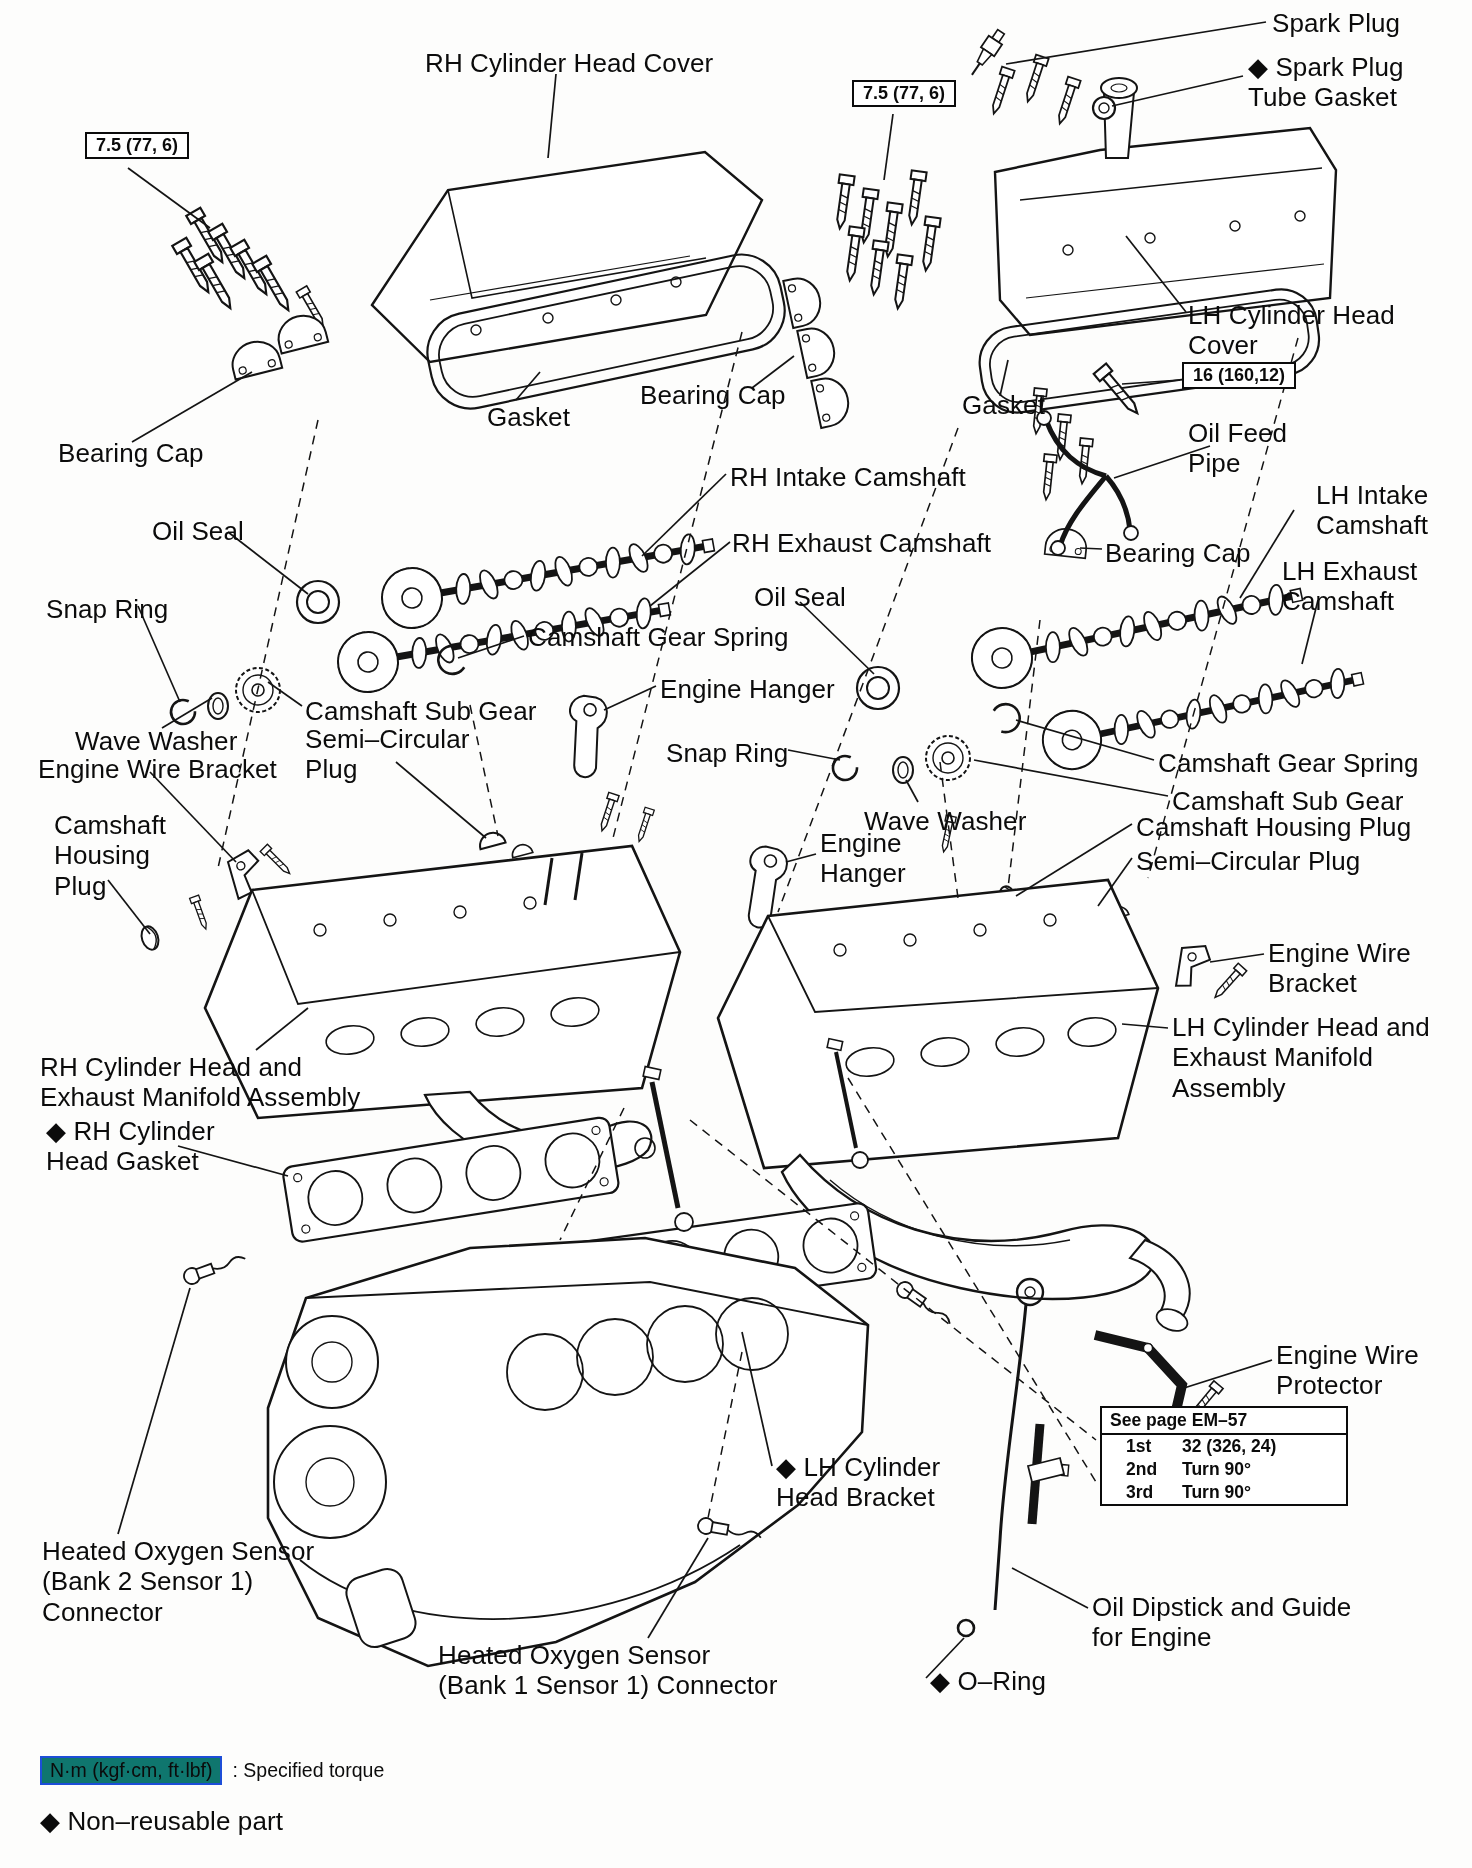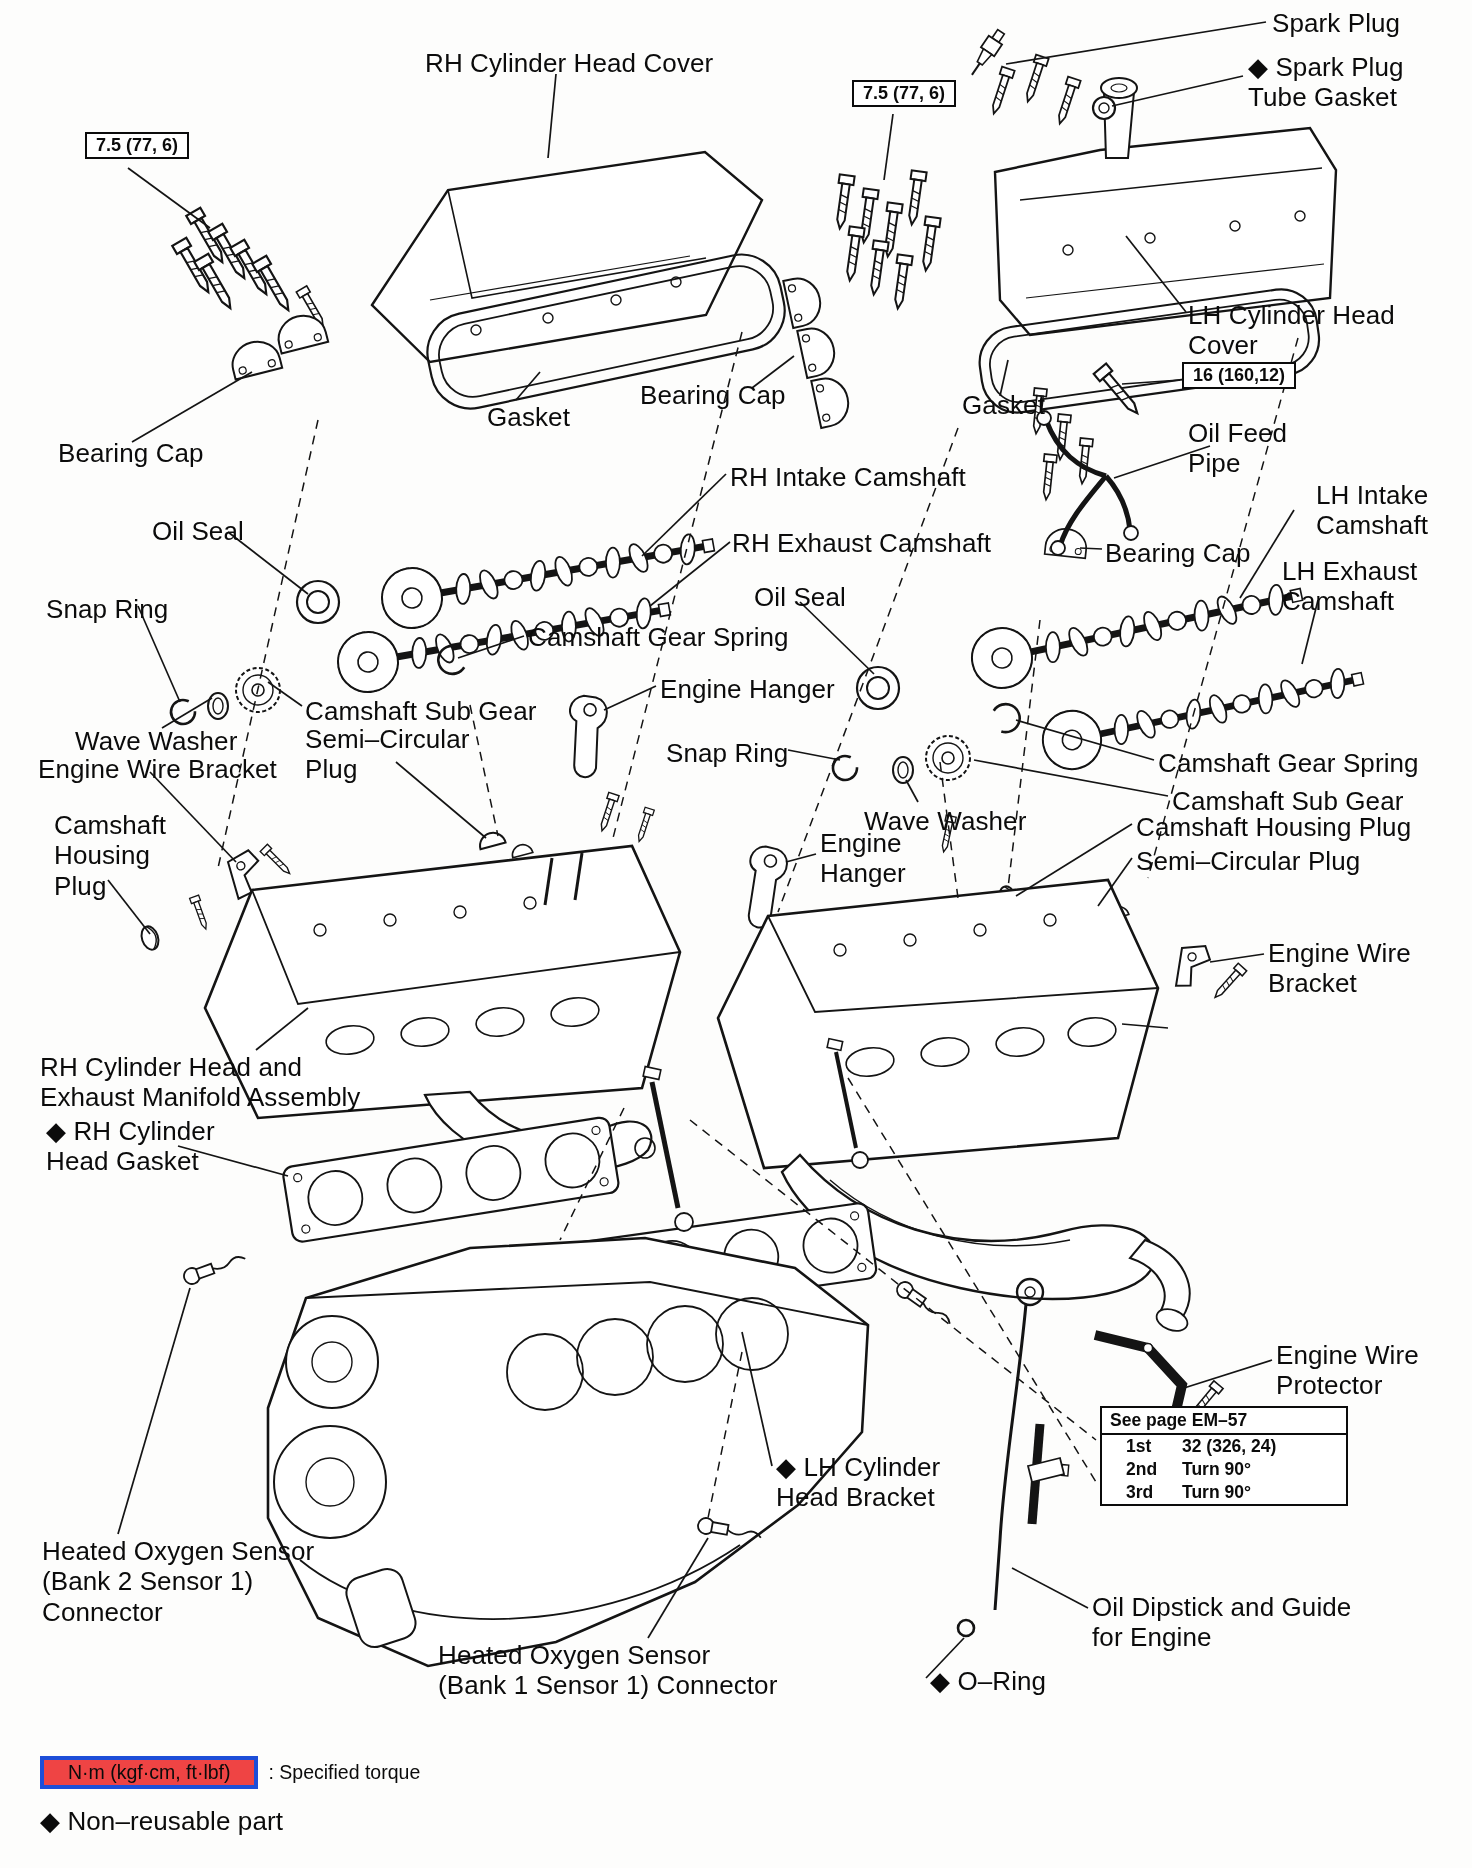--- a/index.html
+++ b/index.html
@@ -6,21 +6,21 @@
   body{margin:0;background:#dcdcdc;font-family:"Liberation Sans",sans-serif}
   .stage{position:relative;width:1472px;height:1868px;background:#fdfdfc;margin:0 auto;overflow:hidden}
   svg.art{position:absolute;left:0;top:0;display:block}
   .lbl{position:absolute;font-size:26px;line-height:1.17;color:#0b0b0b;white-space:pre-line;letter-spacing:.1px}
   .tbox{position:absolute;border:2px solid #0b0b0b;padding:1px 9px;font-size:18px;font-weight:bold;color:#0b0b0b;background:#fff;white-space:nowrap}
   .emtable{position:absolute;border:2.5px solid #0b0b0b;background:#fff;font-size:17.5px;font-weight:bold;color:#0b0b0b;width:248px}
   .emtable .hd{padding:2px 8px;border-bottom:2px solid #0b0b0b}
   .emtable .rw{display:flex;gap:12px;padding:1px 24px}
   .emtable .rw .st{width:44px;flex:none}
   .legendrow{position:absolute;display:flex;align-items:center;gap:10px;font-size:19.5px;color:#0b0b0b;white-space:nowrap}
-  .legendrow .tibox{border:4px solid #1d4ed8;padding:1px 24px;background:#ef4444}
+  .legendrow .tibox{border:2px solid #1d4ed8;padding:1px 8px;background:#0f766e}
 </style>
 </head>
 <body>
 
 <div class="stage">
 
 <svg class="art" width="1472" height="1868" viewBox="0 0 1472 1868">
   <defs>
     <g id="bolt">
       <rect x="-6" y="-7" width="12" height="7" fill="#fff" stroke="#141414" stroke-width="1.6"></rect>
@@ -467,20 +467,23 @@
 <div class="lbl" style="left:864px;top:806px">Wave Washer</div>
 <div class="lbl" style="left:54px;top:810px">Camshaft
 Housing
 Plug</div>
 <div class="lbl" style="left:820px;top:828px">Engine
 Hanger</div>
 <div class="lbl" style="left:1136px;top:812px">Camshaft Housing Plug</div>
 <div class="lbl" style="left:1136px;top:846px">Semi–Circular Plug</div>
 <div class="lbl" style="left:1268px;top:938px">Engine Wire
 Bracket</div>
+<div class="lbl" style="left:1172px;top:1012px">LH Cylinder Head and
+Exhaust Manifold
+Assembly</div>
 <div class="lbl" style="left:40px;top:1052px">RH Cylinder Head and
 Exhaust Manifold Assembly</div>
 <div class="lbl" style="left:46px;top:1116px">◆ RH Cylinder
 Head Gasket</div>
 <div class="lbl" style="left:1276px;top:1340px">Engine Wire
 Protector</div>
 <div class="lbl" style="left:776px;top:1452px">◆ LH Cylinder
 Head Bracket</div>
 <div class="lbl" style="left:42px;top:1536px">Heated Oxygen Sensor
 (Bank 2 Sensor 1)

